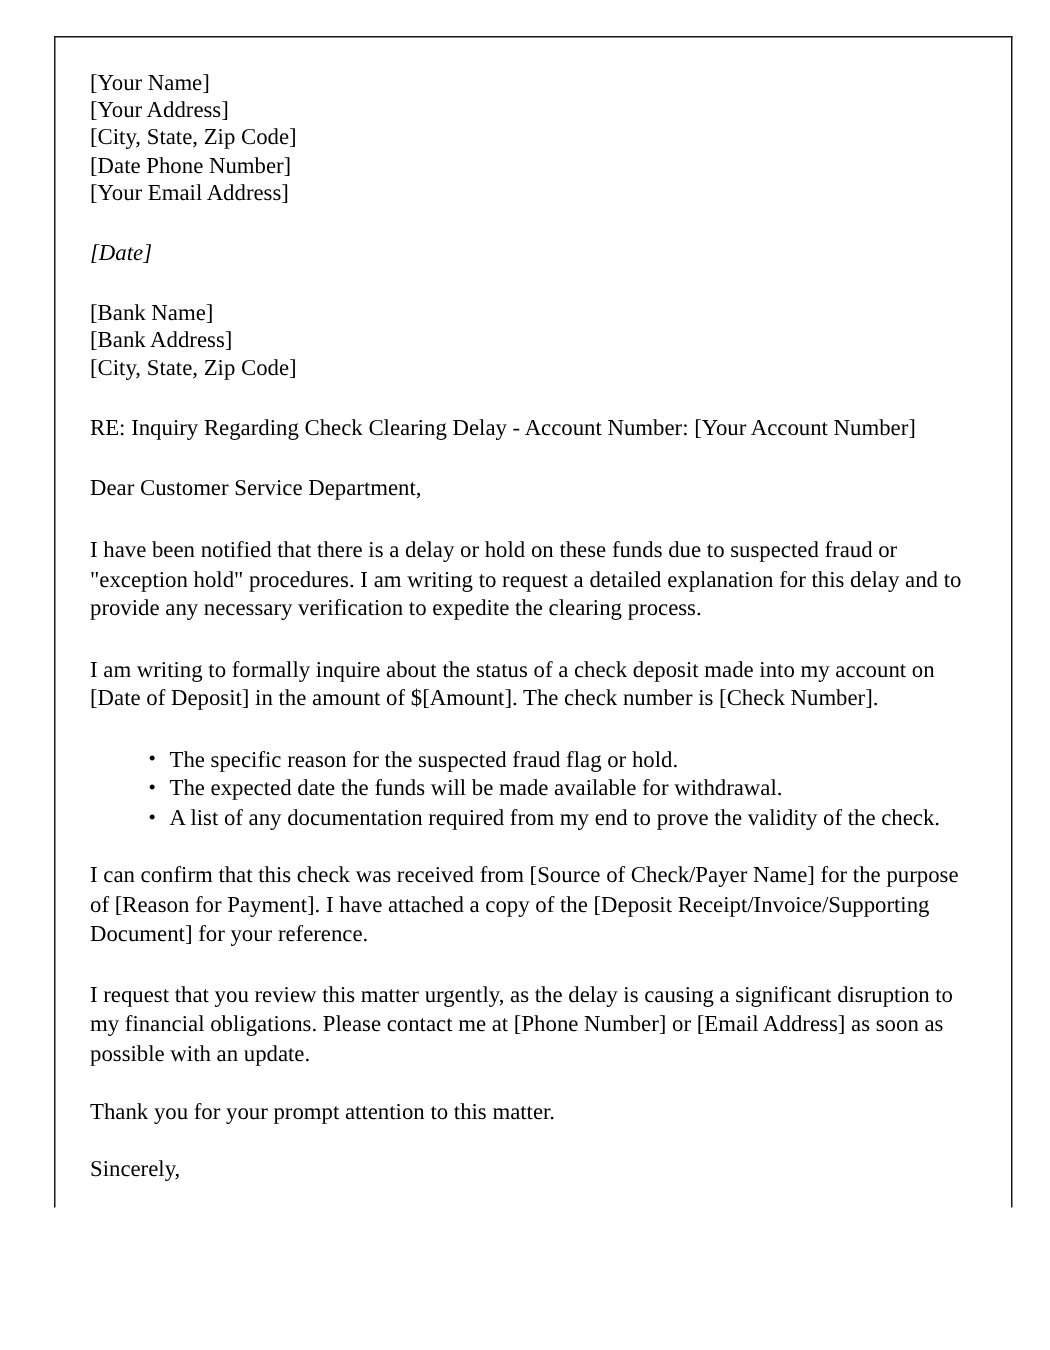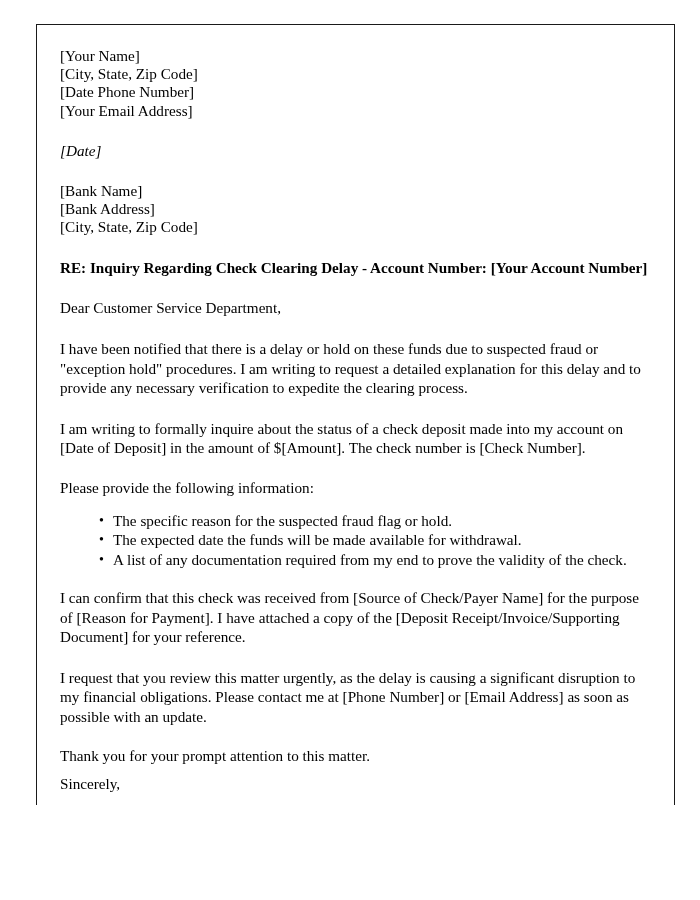--- a/index.html
+++ b/index.html
@@ -60,21 +60,20 @@
     margin: 0 0 22px 0;
     font-style: italic;
   }
 
   .bank-block {
     margin: 0 0 22px 0;
   }
 
   .subject-line {
     margin: 0 0 22px 0;
-    font-weight: bold;
   }
 
   .salutation {
     margin: 0 0 22px 0;
   }
 
   .body-paragraph {
     margin: 0 0 21px 0;
     line-height: 19.5px;
   }
@@ -96,36 +95,37 @@
   }
   .request-list li .bullet-marker {
     position: absolute;
     left: -14px;
     top: 0;
     font-size: 14px;
     line-height: 19.5px;
   }
 
   .closing-thanks {
-    margin: 0 0 10px 0;
+    margin: 0 0 20px 0;
   }
   .closing-sincerely {
     margin: 0 0 21px 0;
   }
 </style>
 </head>
 <body>
 
 <div class="page-canvas">
 
   <div class="document-page">
     <div class="letter-body">
 
       <div class="address-block">
         <span class="address-line">[Your Name]</span>
+        <span class="address-line">[Your Address]</span>
         <span class="address-line">[City, State, Zip Code]</span>
         <span class="address-line">[Date Phone Number]</span>
         <span class="address-line">[Your Email Address]</span>
       </div>
 
       <div class="date-block">[Date]</div>
 
       <div class="bank-block">
         <span class="address-line">[Bank Name]</span>
         <span class="address-line">[Bank Address]</span>
@@ -133,21 +133,20 @@
       </div>
 
       <div class="subject-line">RE: Inquiry Regarding Check Clearing Delay - Account Number: [Your Account Number]</div>
 
       <div class="salutation">Dear Customer Service Department,</div>
 
       <p class="body-paragraph">I have been notified that there is a delay or hold on these funds due to suspected fraud or "exception hold" procedures. I am writing to request a detailed explanation for this delay and to provide any necessary verification to expedite the clearing process.</p>
 
       <p class="body-paragraph">I am writing to formally inquire about the status of a check deposit made into my account on [Date of Deposit] in the amount of $[Amount]. The check number is [Check Number].</p>
 
-      <p class="list-intro">Please provide the following information:</p>
 
       <ul class="request-list">
         <li>
           <span class="bullet-marker">•</span>
           <span>The specific reason for the suspected fraud flag or hold.</span>
         </li>
         <li>
           <span class="bullet-marker">•</span>
           <span>The expected date the funds will be made available for withdrawal.</span>
         </li>

